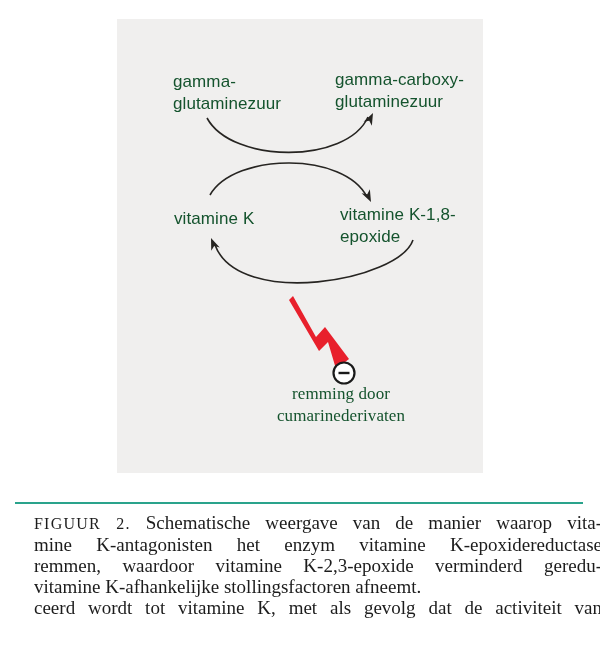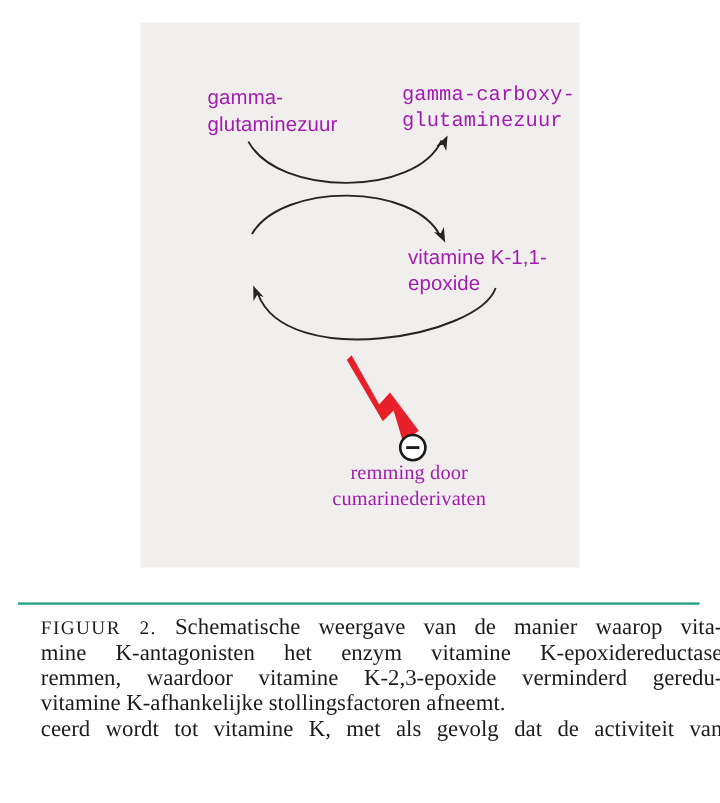--- a/index.html
+++ b/index.html
@@ -7,21 +7,21 @@
     position:relative;width:600px;height:669px;background:#ffffff;overflow:hidden;
     font-family:"Liberation Sans",sans-serif;
   }
   
   .figure-box{
     position:absolute;left:117px;top:19px;width:366px;height:454px;
     background:#f0efee;
   }
   .figure-box svg{position:absolute;left:0;top:0;}
   .dlabel{
-    position:absolute;color:#a21caf;font-size:17px;line-height:22px;
+    position:absolute;color:#14532d;font-size:17px;line-height:22px;
     white-space:nowrap;letter-spacing:0.1px;
   }
   .dlabel.italic{font-style:italic;font-size:17.5px;}
   .dlabel.center{text-align:center;font-family:Liberation Serif, serif;}
   
   .caption-rule{
     position:absolute;left:15px;top:502px;width:568px;height:2px;
   }
   .caption{
     position:absolute;left:15px;top:512px;width:568px;
@@ -57,29 +57,30 @@
 
       <circle cx="227" cy="354" r="10.5" fill="#ffffff" stroke="#1a1a1a" stroke-width="2.2"></circle>
       <line x1="221.5" y1="354" x2="232.5" y2="354" stroke="#1a1a1a" stroke-width="2.4"></line>
     </svg>
 
     <div class="dlabel" style="left:56px;top:52px;">
       <div>gamma-</div>
       <div>glutaminezuur</div>
     </div>
 
-    <div class="dlabel" style="left:218px;top:50px;font-family:Liberation Mono, monospace;">
+    <div class="dlabel" style="left:218px;top:50px;">
       <div>gamma-carboxy-</div>
       <div>glutaminezuur</div>
     </div>
 
 
+    <div class="dlabel" style="left:57px;top:189px;">vitamine K</div>
 
     <div class="dlabel" style="left:223px;top:185px;">
-      <div>vitamine K-1,1-</div>
+      <div>vitamine K-1,8-</div>
       <div>epoxide</div>
     </div>
 
 
     <div class="dlabel center" style="left:104px;top:364px;width:240px;">
       <div>remming door</div>
       <div>cumarinederivaten</div>
     </div>
   </div>
 

